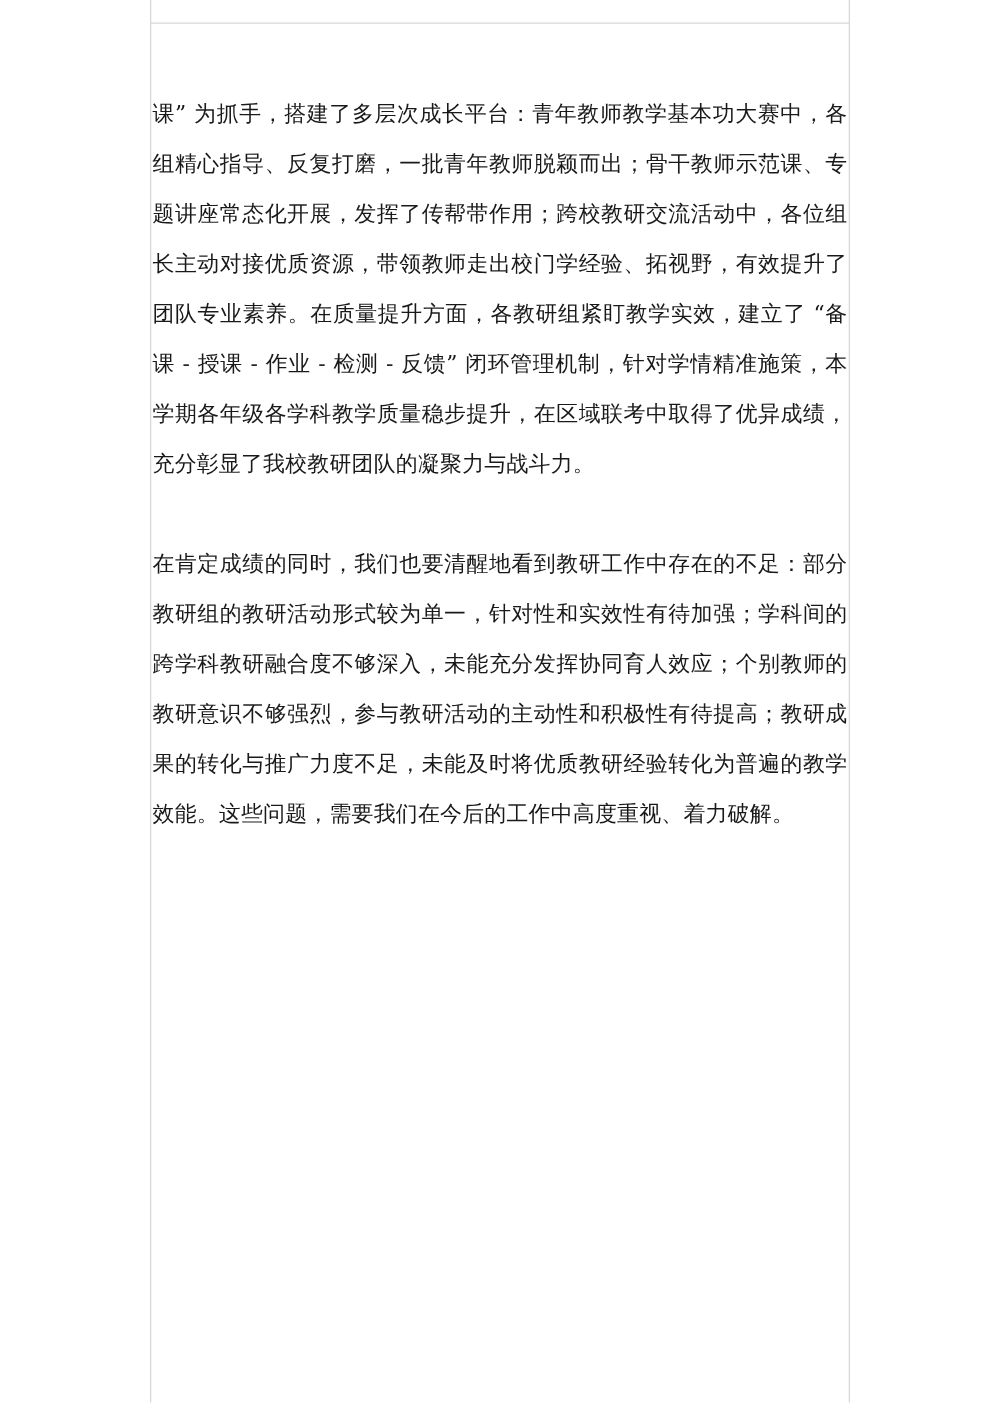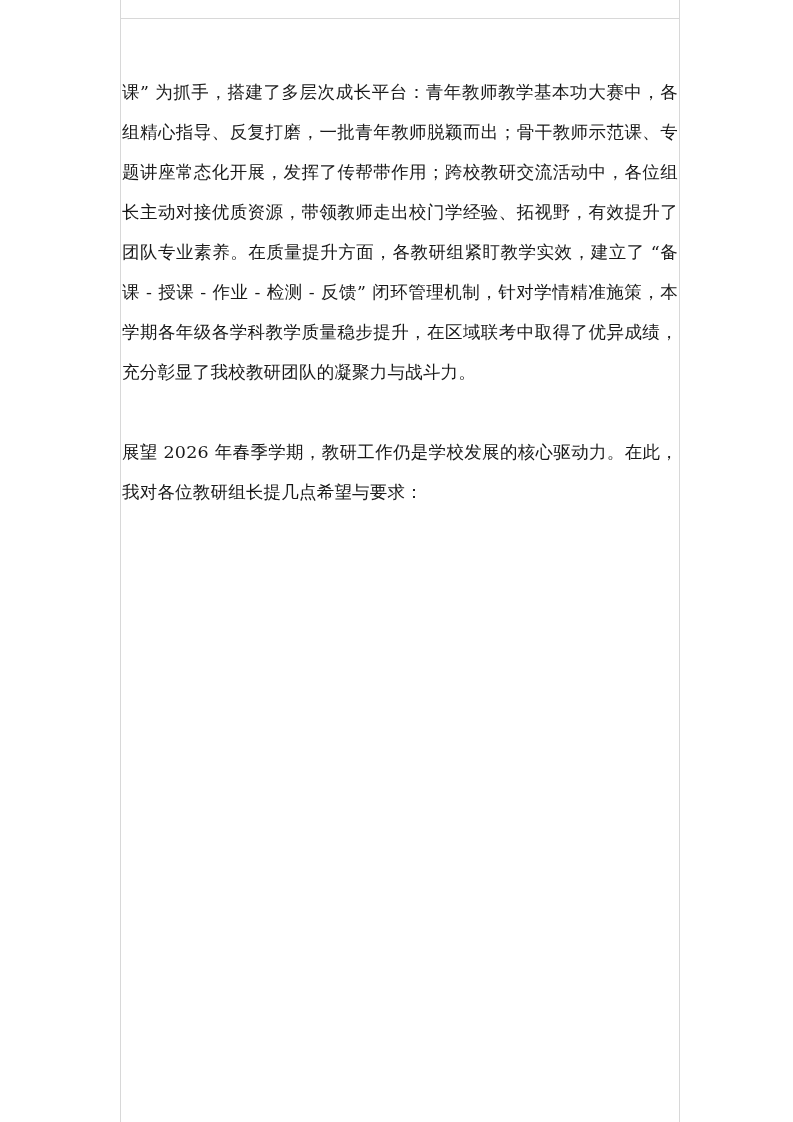--- a/index.html
+++ b/index.html
@@ -71,15 +71,15 @@
 </head>
 <body>
 
 <div class="page">
   <div class="rule rule-left"></div>
   <div class="rule rule-right"></div>
   <div class="rule rule-top"></div>
 
   <div class="content">
     <p class="para">课” 为抓手，搭建了多层次成长平台：青年教师教学基本功大赛中，各组精心指导、反复打磨，一批青年教师脱颖而出；骨干教师示范课、专题讲座常态化开展，发挥了传帮带作用；跨校教研交流活动中，各位组长主动对接优质资源，带领教师走出校门学经验、拓视野，有效提升了团队专业素养。在质量提升方面，各教研组紧盯教学实效，建立了 “备课 - 授课 - 作业 - 检测 - 反馈” 闭环管理机制，针对学情精准施策，本学期各年级各学科教学质量稳步提升，在区域联考中取得了优异成绩，充分彰显了我校教研团队的凝聚力与战斗力。</p>
-    <p class="para">展望 2026 年春季学期，教研工作仍是学校发展的核心驱动力。在此，我对各位教研组长提几点希望与要求：</p>
+    <p class="para">在肯定成绩的同时，我们也要清醒地看到教研工作中存在的不足：部分教研组的教研活动形式较为单一，针对性和实效性有待加强；学科间的跨学科教研融合度不够深入，未能充分发挥协同育人效应；个别教师的教研意识不够强烈，参与教研活动的主动性和积极性有待提高；教研成果的转化与推广力度不足，未能及时将优质教研经验转化为普遍的教学效能。这些问题，需要我们在今后的工作中高度重视、着力破解。</p>
   </div>
 </div>
 
 </body></html>

